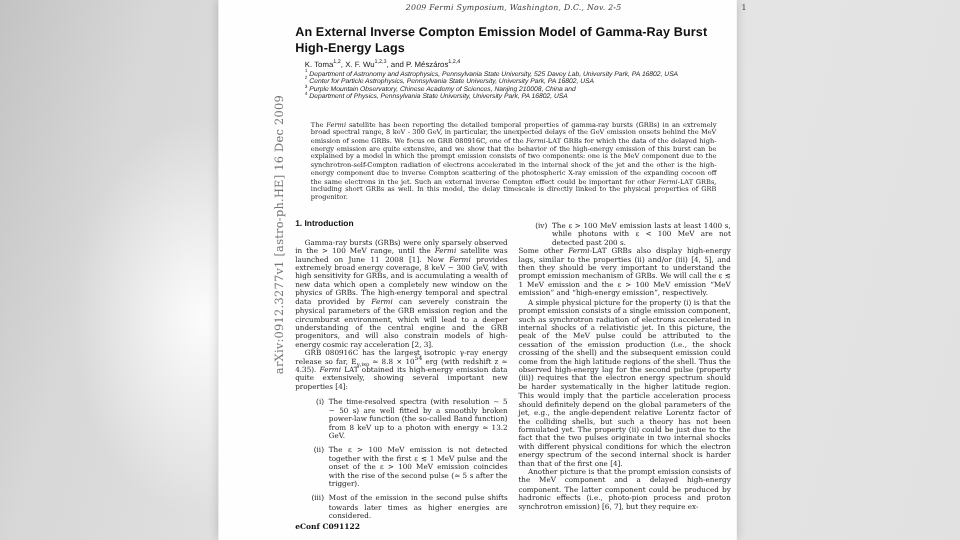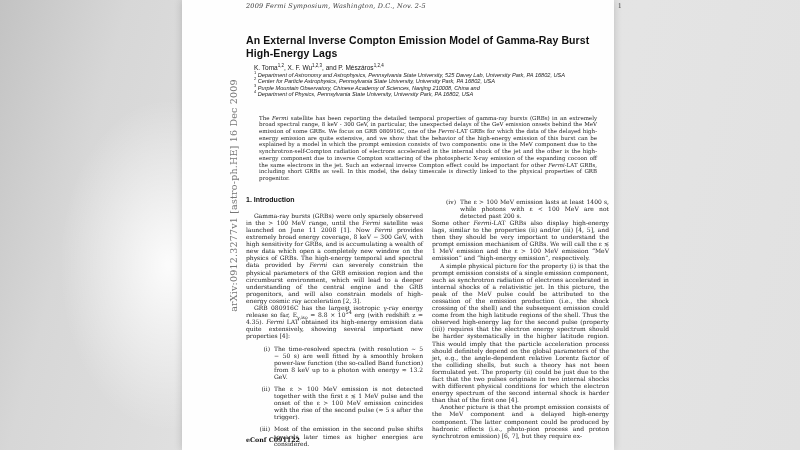--- a/index.html
+++ b/index.html
@@ -15,26 +15,26 @@
     background:#fefefe;box-shadow:0 0 8px rgba(0,0,0,.18);
   }
   .arxiv-stamp{
     position:absolute;left:-83px;top:189px;width:270px;height:13px;
     transform:rotate(-90deg);
     font:9.5px "DejaVu Serif",serif;color:#767676;text-align:center;
     letter-spacing:.2px;white-space:nowrap;
   }
   .content{position:absolute;left:64px;top:0;width:364px;}
   .conf-header{
-    margin-top:2px;text-align:left;
+    margin-top:2px;text-align:center;
     font:italic 6.5px "DejaVu Serif",serif;color:#3a3a3a;letter-spacing:.2px;
   }
   .page-num{position:absolute;top:2px;right:-12px;font:6.5px "DejaVu Serif",serif;color:#444;}
   .title{
-    margin-top:24px;font-family:"Liberation Sans",sans-serif;font-weight:bold;
+    margin-top:11px;font-family:"Liberation Sans",sans-serif;font-weight:bold;
     font-size:10.5px;line-height:12.5px;color:#101010;letter-spacing:.1px;
   }
   .authors{margin-top:5px;margin-left:8px;font:6.5px "Liberation Sans",sans-serif;color:#151515;}
   .authors sup{font-size:4.5px;}
   .affils{margin-top:1px;margin-left:8px;color:#1c1c1c;}
   .affil{
     font:italic 5.6px "Liberation Sans",sans-serif;line-height:6.4px;
     padding-left:4px;text-indent:-4px;
   }
   .affil sup{font-size:4px;font-style:normal;}

